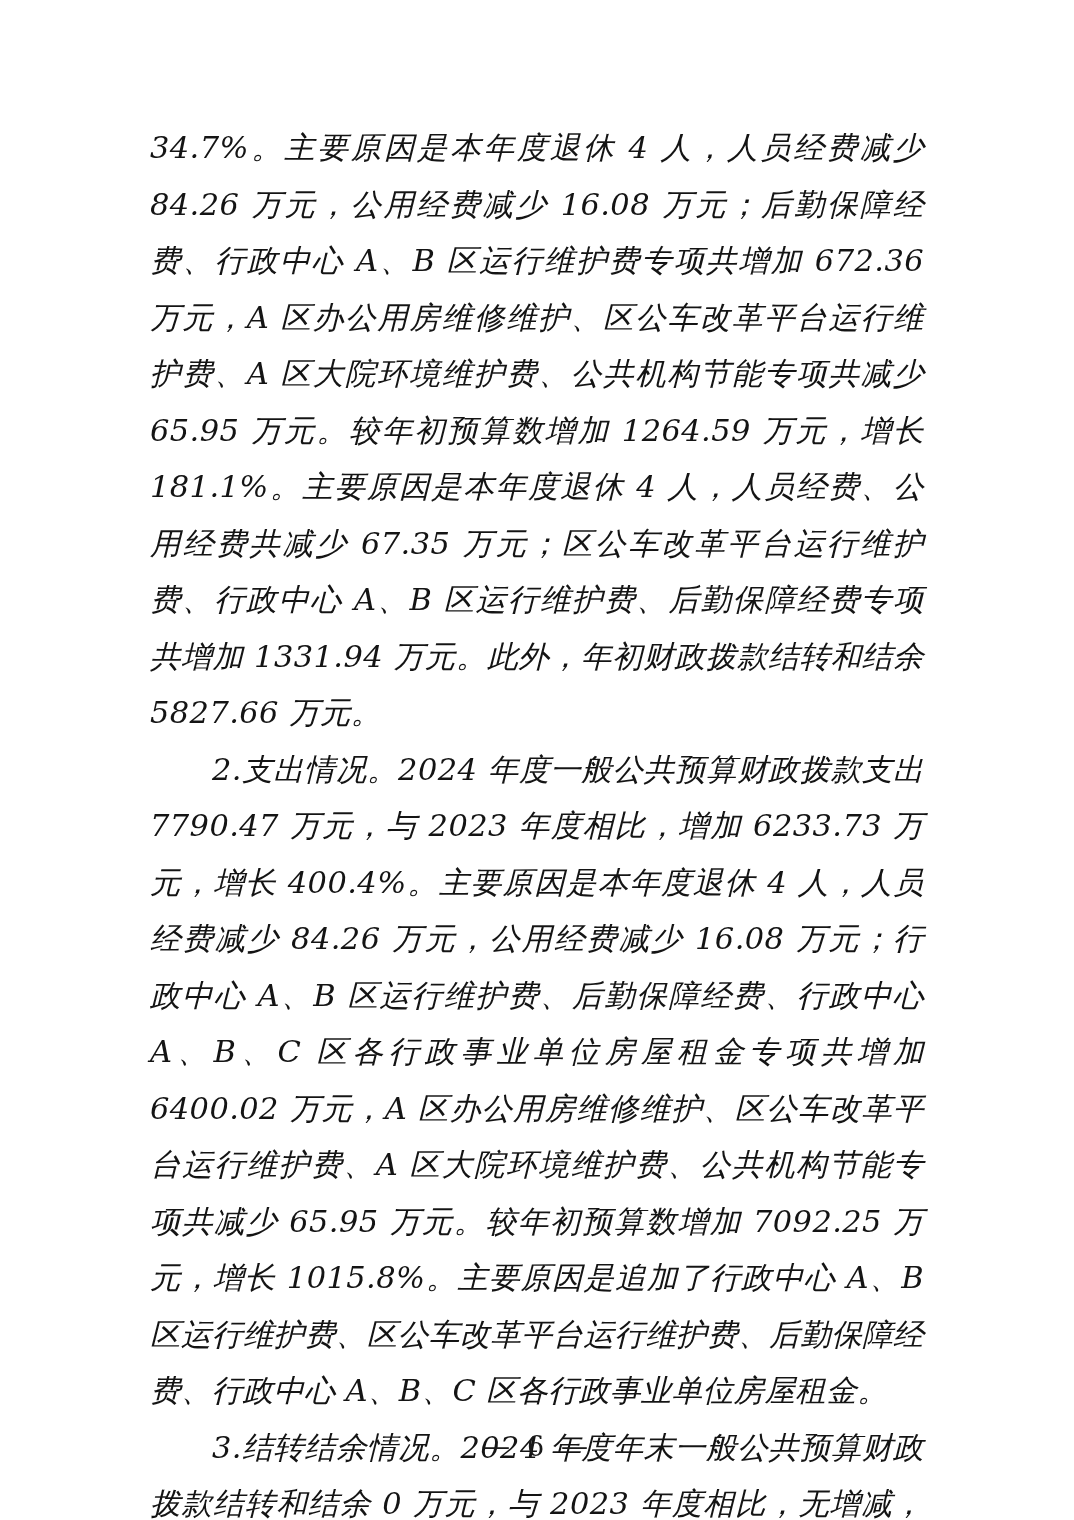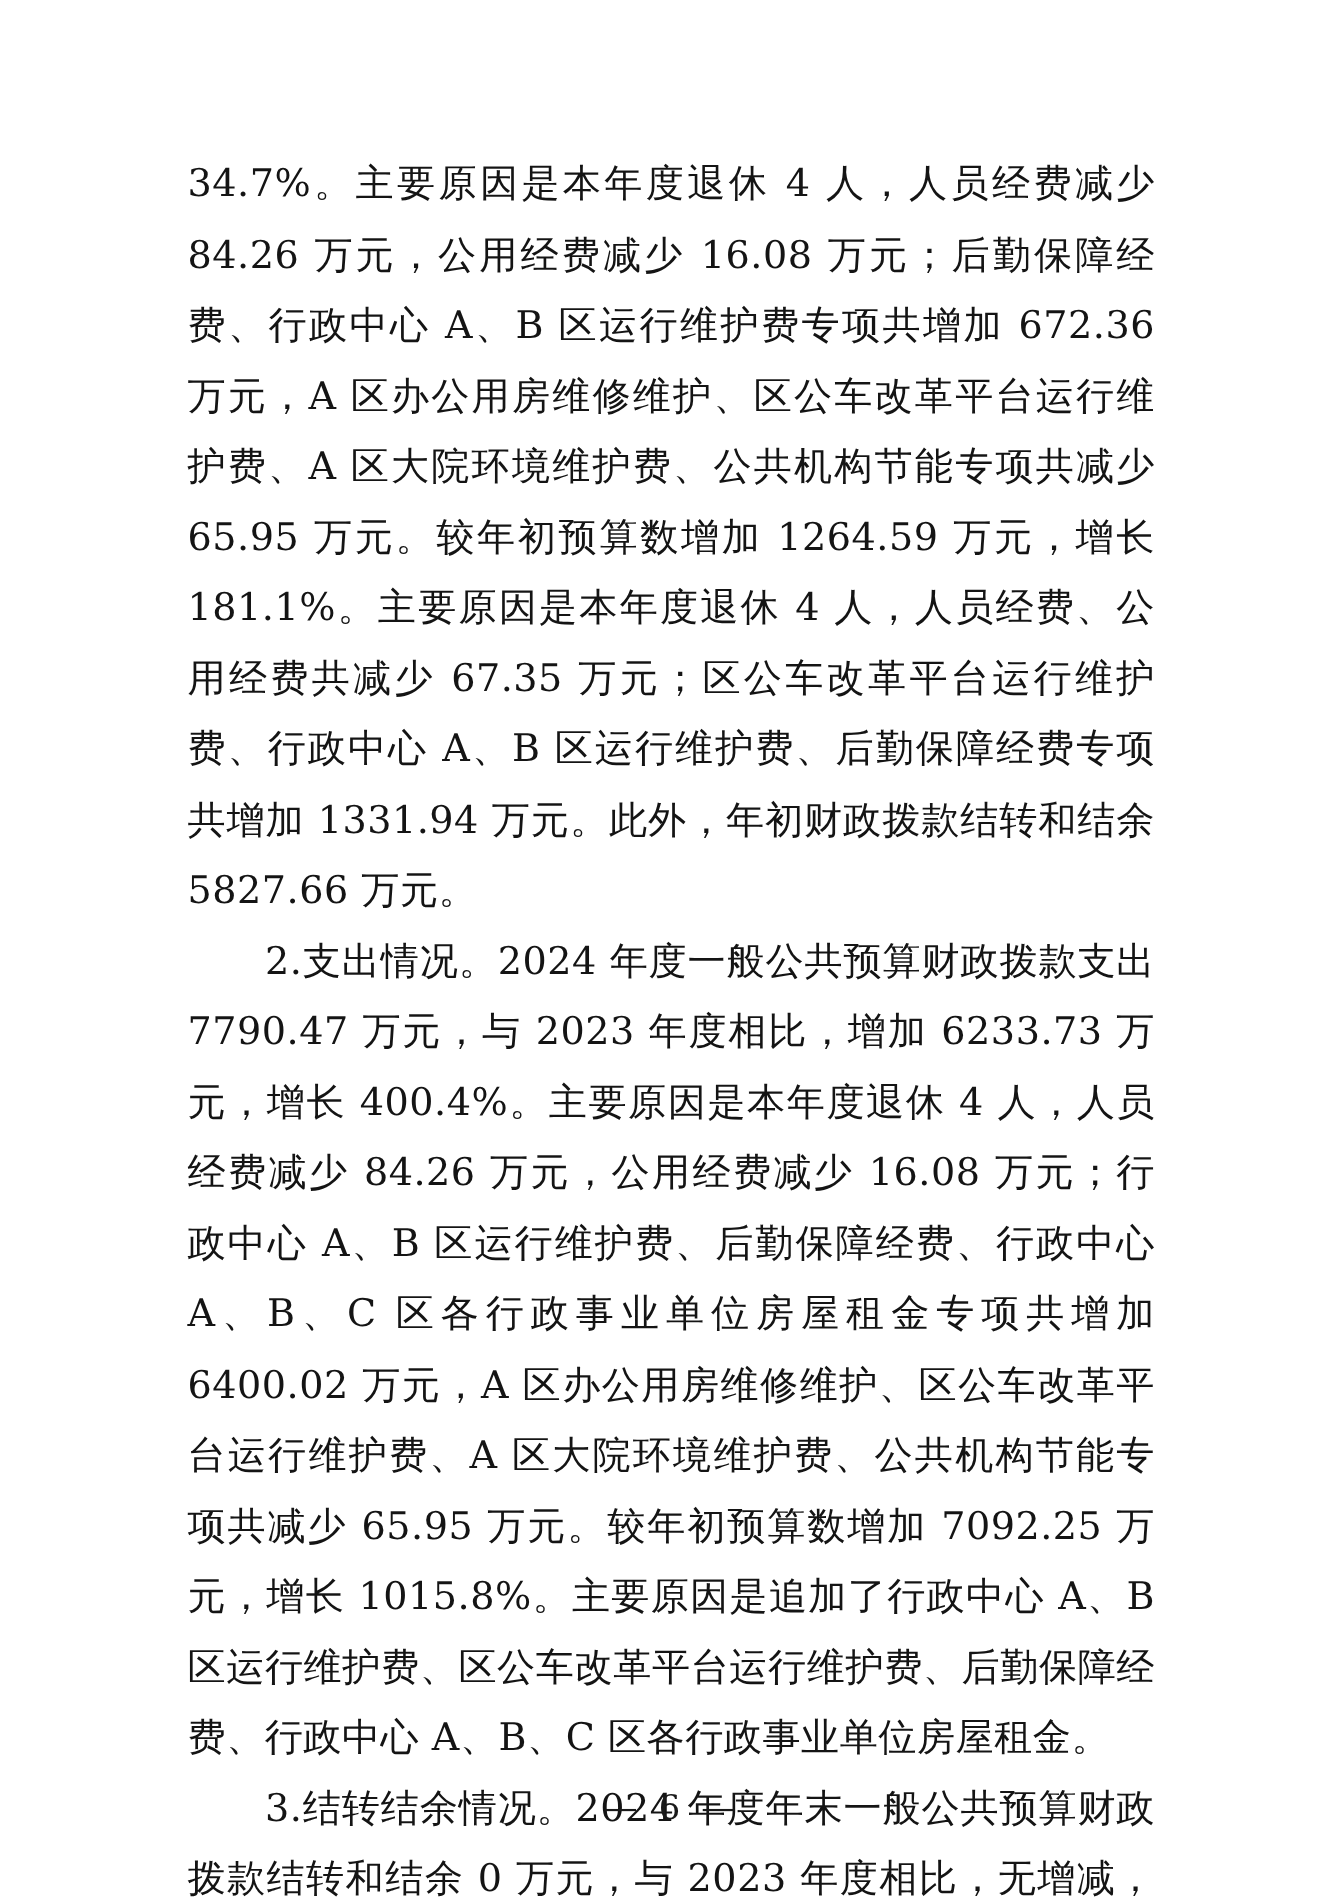--- a/index.html
+++ b/index.html
@@ -28,20 +28,21 @@
     font-size: 30.5px;
     line-height: 56.5px;
     text-align: justify;
     text-justify: inter-ideograph;
     letter-spacing: 0.4px;
     color: #141414;
   }
   .para {
     margin: 0;
     text-indent: 0;
+    font-style: italic;
   }
   .para.indent {
     text-indent: 62px;
   }
   .footer {
     position: absolute;
     left: 0;
     right: 0;
     bottom: 58px;
     text-align: center;

